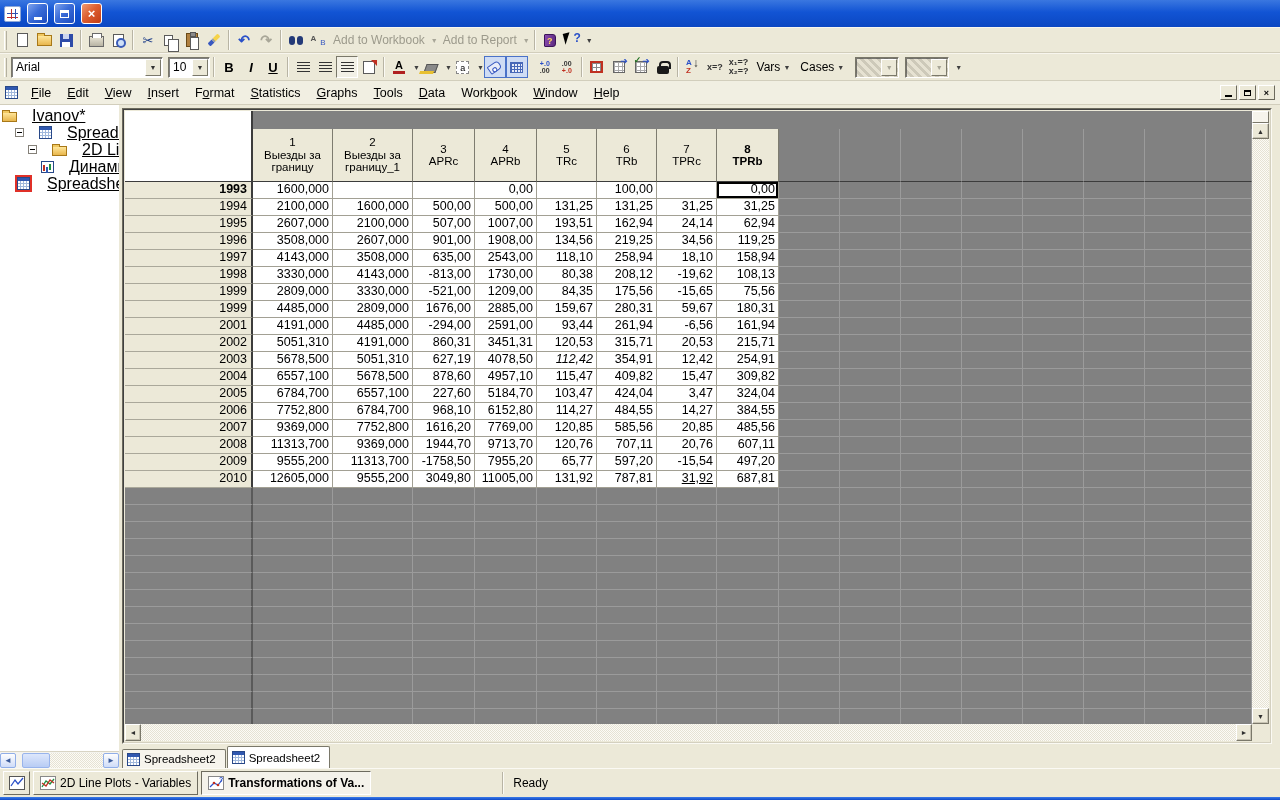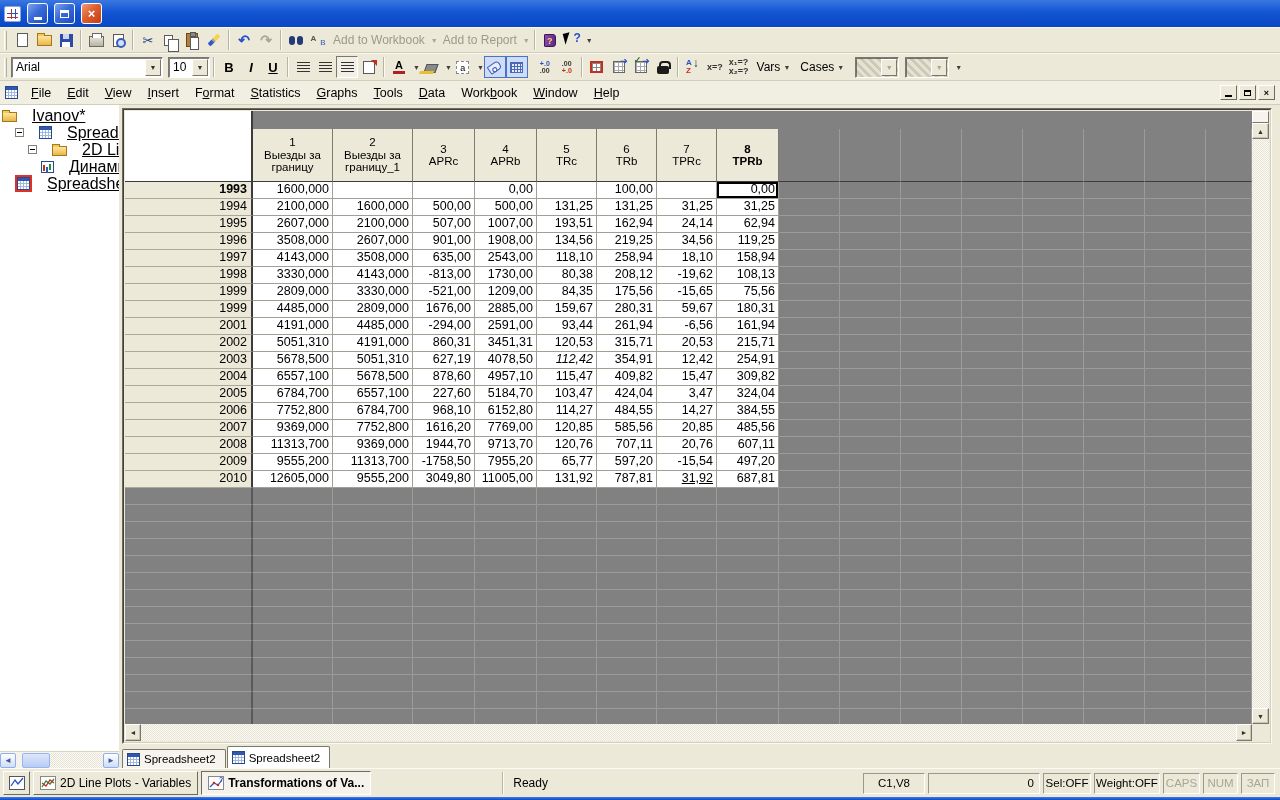--- a/index.html
+++ b/index.html
@@ -1150,23 +1150,14 @@
       <rect x="0.5" y="0.5" width="15" height="13" fill="#fff" stroke="#888"></rect>
       <polyline points="2,11 6,7 10,9 14,4" fill="none" stroke="#2a50c8" stroke-width="1.2"></polyline>
       <circle cx="6" cy="7" r="1.3" fill="#c03020"></circle>
         <circle cx="10" cy="9" r="1.3" fill="#c03020"></circle>
       <text x="11" y="6" font-size="7" fill="#2a50c8" font-weight="bold">?</text>
     </svg>
     <span>Transformations of Va...</span>
   </span>
   <span class="tb-sep"></span>
   <span class="ready">Ready</span>
-  <span class="status-fields">
-    <span class="field" style="width:62px">C1,V8</span>
-    <span class="field right" style="width:112px">0</span>
-    <span class="field" style="width:48px">Sel:OFF</span>
-    <span class="field" style="width:66px">Weight:OFF</span>
-    <span class="field dis" style="width:37px">CAPS</span>
-    <span class="field dis" style="width:35px">NUM</span>
-    <span class="field dis" style="width:34px">ЗАП</span>
-  </span>
 </div>
 <div class="bottom-edge"></div>
 
 </body></html>

